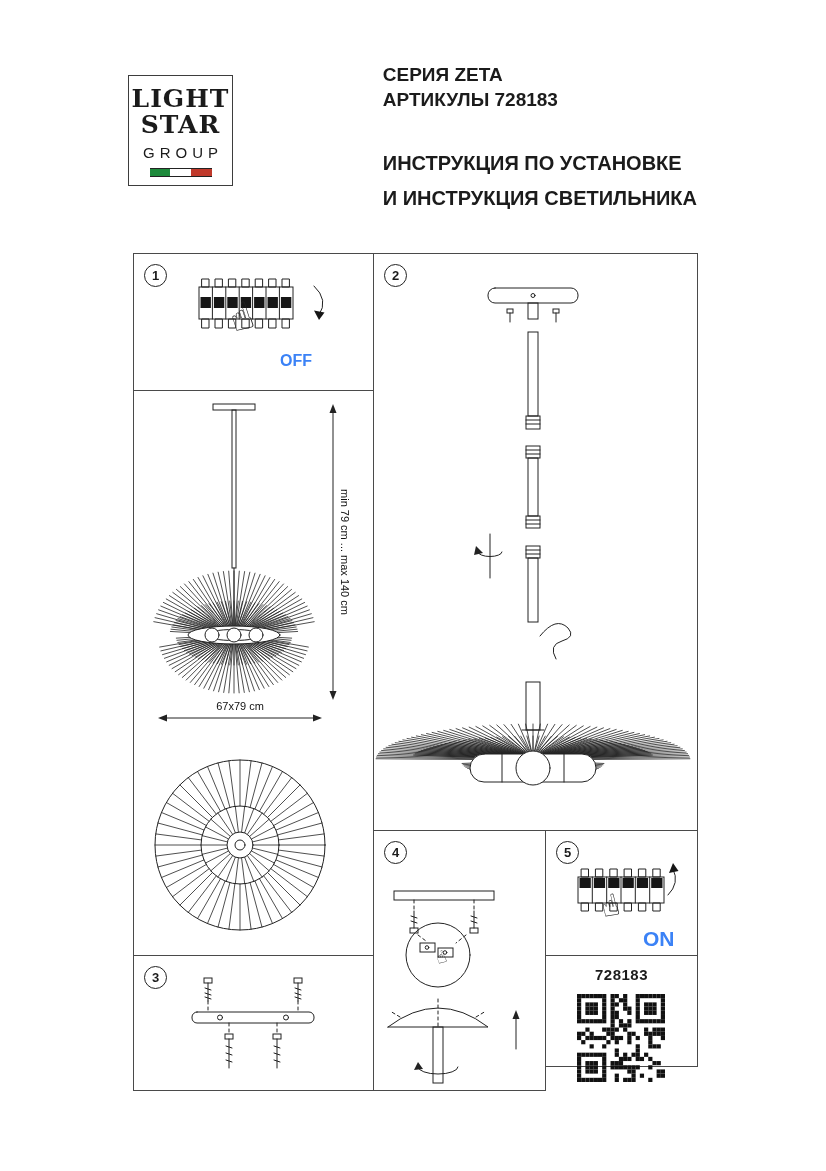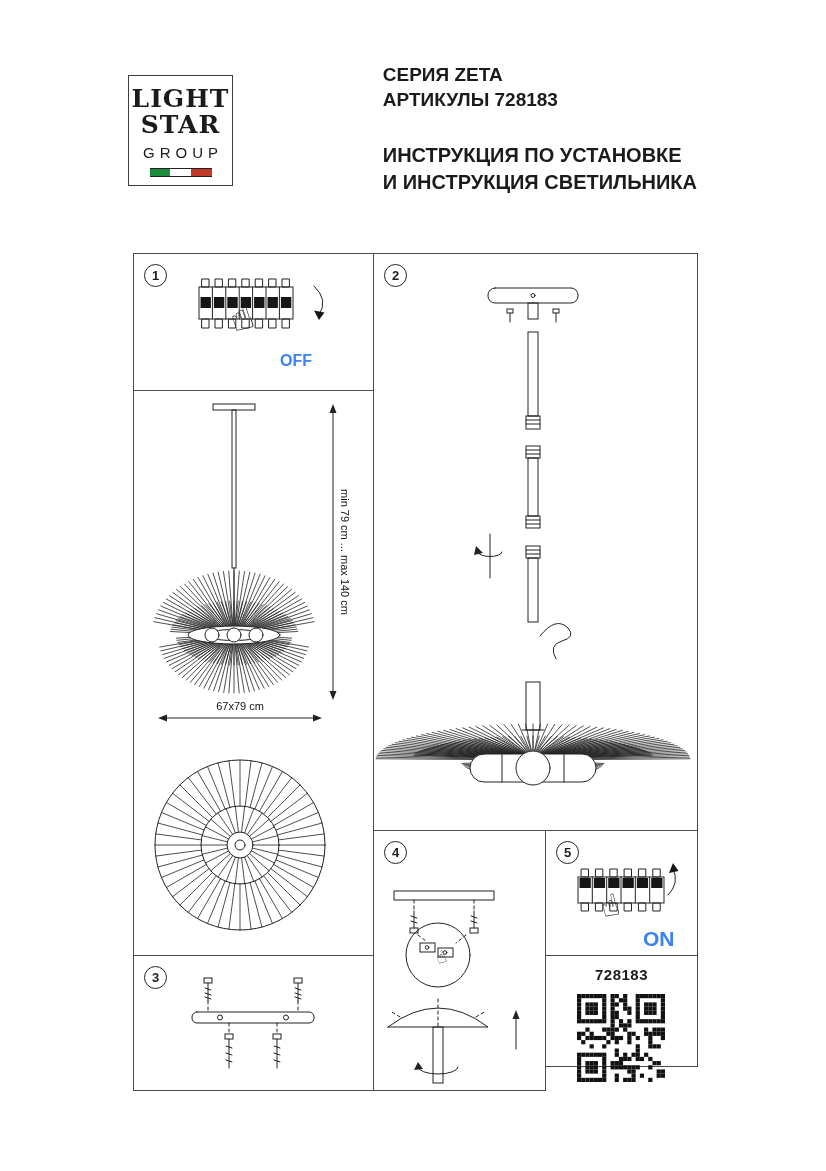--- a/index.html
+++ b/index.html
@@ -16,21 +16,21 @@
              font-size:25px;line-height:26px;letter-spacing:1px;color:#1b1b1b}
   .logo-group{font-size:15px;letter-spacing:5px;margin-top:6px;margin-left:5px;color:#1b1b1b}
   .flag{width:62px;height:9px;margin-top:7px;border-top:1.5px solid #222;
         border-bottom:1.5px solid #222;display:flex}
   .flag .g{flex:1;background:var(--flag-green,#1e8a3c)}
   .flag .w{flex:1;background:#fff}
   .flag .r{flex:1;background:var(--flag-red,#c0392b)}
 
   .titles{position:absolute;top:62px;right:129px;text-align:left;color:#1b1b1b}
   .titles .t1{font-size:19px;font-weight:bold;line-height:25px}
-  .titles .t2{font-size:20px;font-weight:bold;line-height:27px;margin-top:0}
+  .titles .t2{font-size:20px;font-weight:bold;line-height:27px;margin-top:8px}
   .titles .gap{height:30px}
 
   
   .panel{position:absolute;border:1px solid #4a4a4a;background:#fff}
   #p1   {left:133px;top:253px;width:241px;height:138px}
   #plamp{left:133px;top:390px;width:241px;height:566px}
   #p3   {left:133px;top:955px;width:241px;height:136px}
   #p2   {left:373px;top:253px;width:325px;height:578px}
   #p4   {left:373px;top:830px;width:173px;height:261px}
   #p5   {left:545px;top:830px;width:153px;height:126px}

